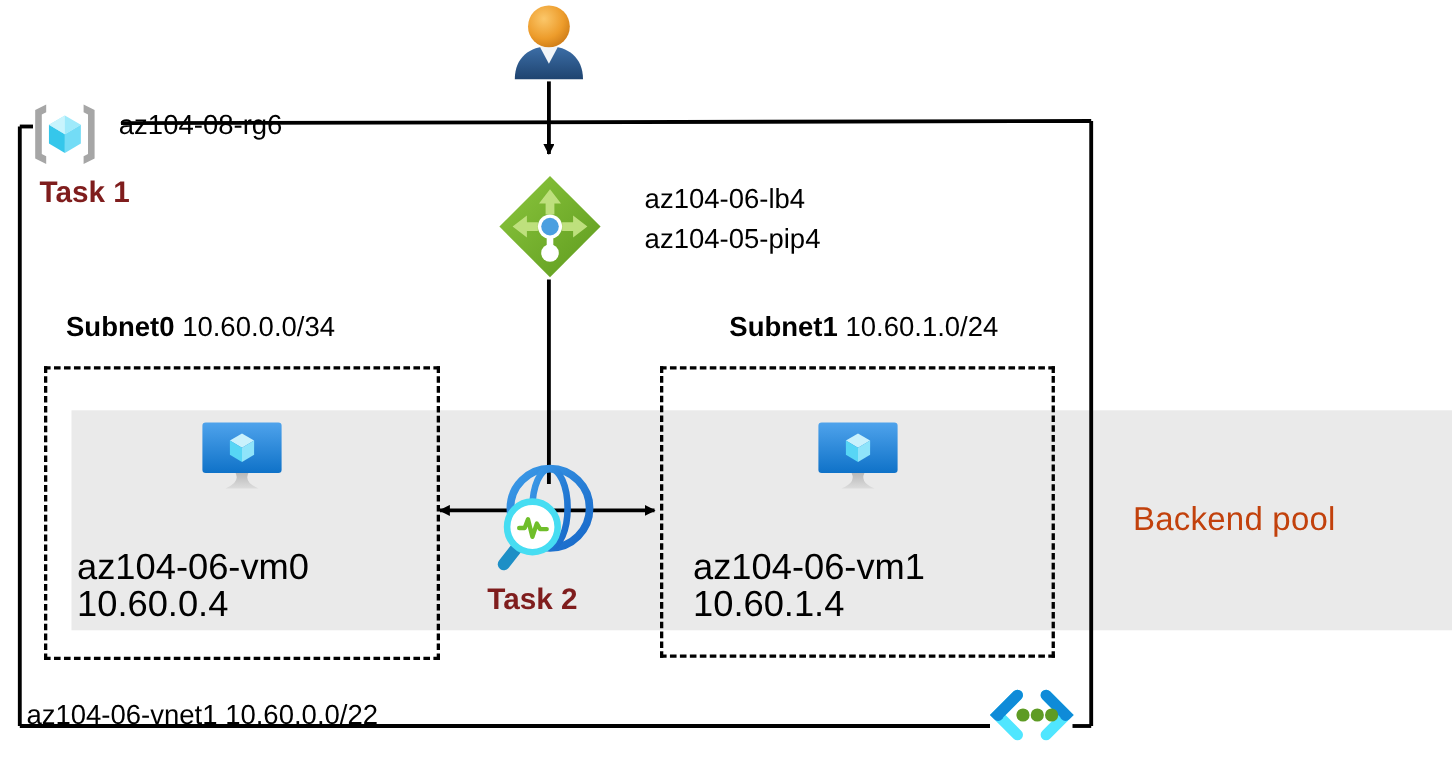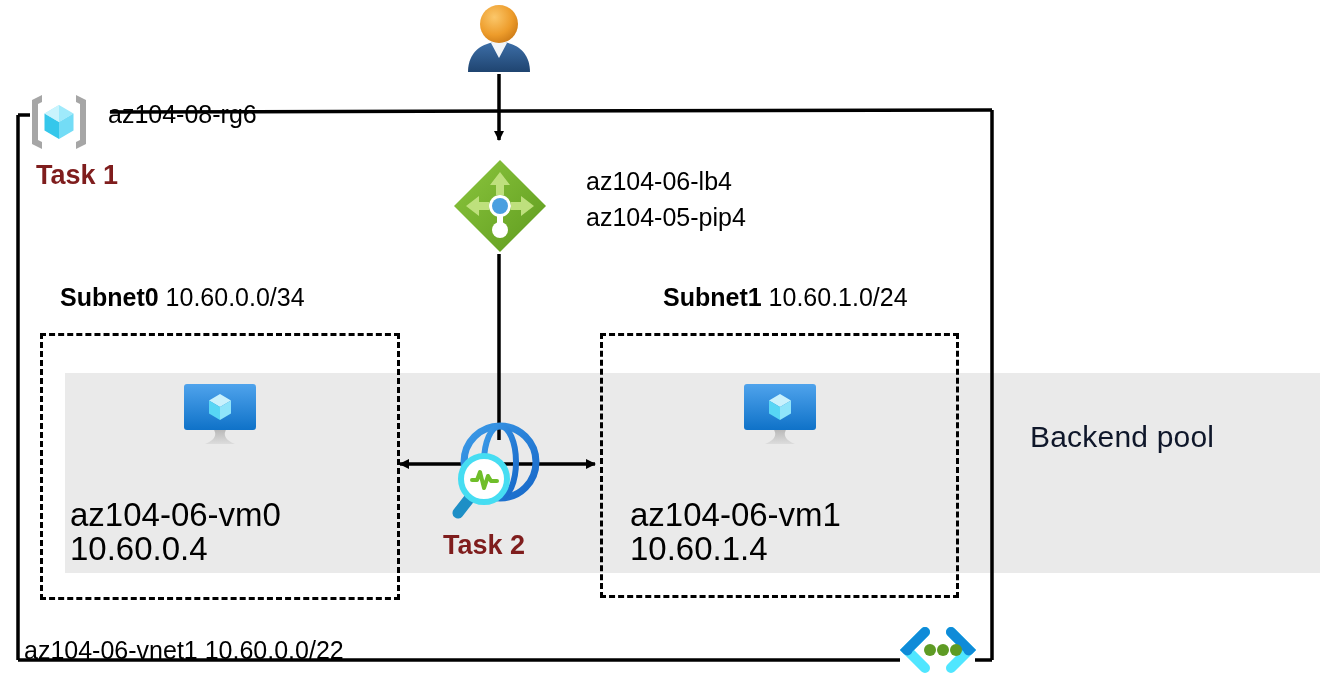--- a/index.html
+++ b/index.html
@@ -10,22 +10,22 @@
   }
   .stage{position:absolute;left:0;top:0;width:1324px;height:699px;}
   .abs{position:absolute;}
 
   
   #backend-band{
     left:65px;top:373px;width:1255px;height:200px;
     background:#eaeaea;
   }
   #backend-pool-label{
-    left:1030px;top:420px;width:280px;
-    font-size:30px;color:#0f172a;text-align:left;letter-spacing:.2px;
+    left:1030px;top:456px;width:280px;
+    font-size:30px;color:#c2410c;text-align:left;letter-spacing:.2px;
   }
 
   
   #vnet-svg{left:0;top:0;width:1324px;height:699px;pointer-events:none;}
 
   
   .subnet-box{
     border:3px dashed #000000;background:transparent;
   }
   #subnet0-box{left:40px;top:333px;width:354px;height:261px;}

